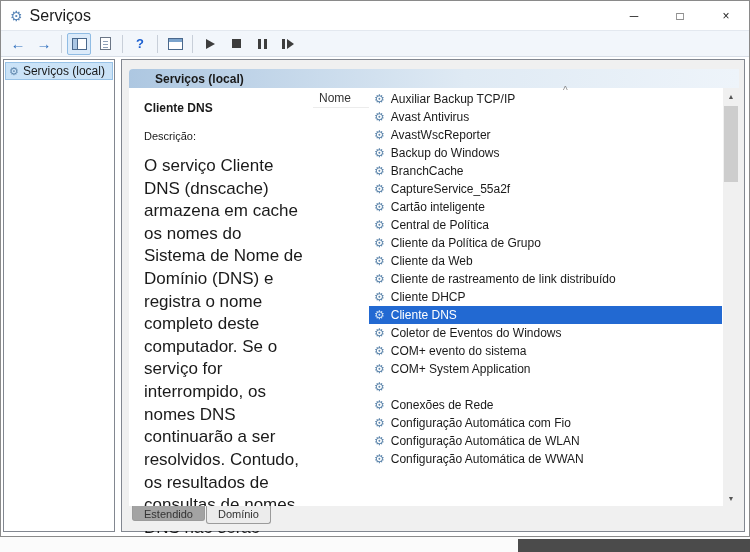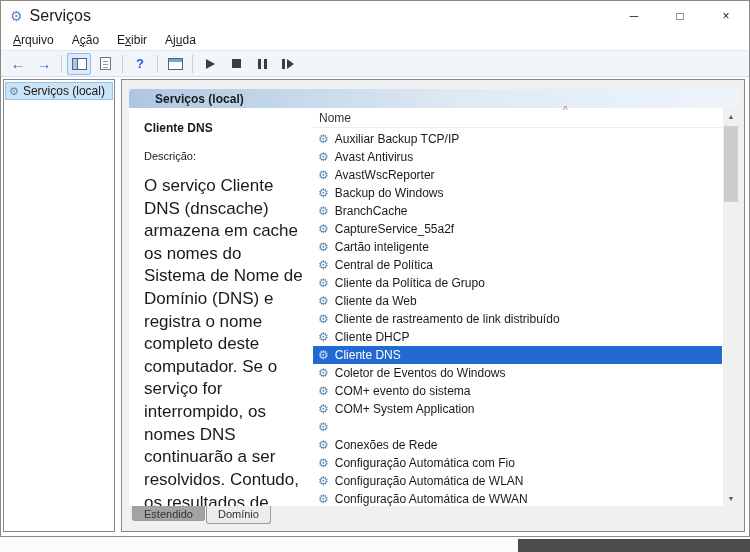--- a/index.html
+++ b/index.html
@@ -50,21 +50,21 @@
   .tree-item .svc-icon { font-size:11px; }
 
   .main-pane { flex:1; border:1px solid #828790; background:#f0f0f0; display:flex; flex-direction:column; padding:9px 5px 0 7px; min-width:0; }
   .header-band { height:19px; flex:0 0 auto; background:linear-gradient(to right,#adc7e1,#dfeaf4 55%,#eef4fa); border-top-left-radius:4px; display:flex; align-items:center; padding-left:26px; font-weight:bold; }
   .content { flex:1; background:#fff; display:flex; min-height:0; }
   .desc-panel { width:184px; flex:0 0 auto; padding:13px 8px 0 15px; }
   .desc-title { font-weight:bold; margin-bottom:15px; }
   .desc-label { font-size:11px; margin-bottom:13px; }
   .desc-text { font-size:17px; line-height:1.33; color:#1a1a1a; }
 
-  .list-area { flex:1; position:relative; display:flex; flex-direction:column; min-width:0; }
+  .list-area { flex:1; position:relative; display:flex; min-width:0; }
   .col-header { height:20px; flex:0 0 auto; display:flex; align-items:center; padding-left:6px; padding-right:18px; color:#333; border-bottom:1px solid #ececec; position:relative; }
   .sort-caret { position:absolute; left:250px; top:-3px; font-size:10px; color:#8a8a8a; }
   .rows { flex:1; overflow:hidden; padding-right:17px; padding-top:2px; }
   .svc-row { height:18px; display:flex; align-items:center; gap:6px; padding-left:5px; white-space:nowrap; overflow:hidden; }
   .svc-row.selected { background:#2269d2; color:#fff; }
   .svc-icon { color:#5f87ad; font-size:12px; line-height:1; }
   .svc-row.selected .svc-icon { color:#cfe2f5; }
 
   .scrollbar { position:absolute; right:0; top:0; bottom:0; width:16px; background:#f0f0f0; }
   .sb-btn { position:absolute; left:0; width:16px; height:16px; display:flex; align-items:center; justify-content:center; font-size:7px; color:#555; }
@@ -85,26 +85,20 @@
 <div class="window">
 
   <div class="titlebar">
     <span class="title-icon">⚙</span>
     <span class="title-text">Serviços</span>
     <div class="win-btn">─</div>
     <div class="win-btn">□</div>
     <div class="win-btn">×</div>
   </div>
 
-  <div class="menubar">
-    <span class="menu-item"><span></span><span class="acc">A</span><span>rquivo</span></span>
-    <span class="menu-item"><span>A</span><span class="acc">ç</span><span>ão</span></span>
-    <span class="menu-item"><span>E</span><span class="acc">x</span><span>ibir</span></span>
-    <span class="menu-item"><span>Aj</span><span class="acc">u</span><span>da</span></span>
-  </div>
 
   <div class="toolbar">
     <div class="tb-btn">
         <span class="arrow-glyph">←</span>
       </div>
     <div class="tb-btn">
         <span class="arrow-glyph">→</span>
       </div>
     <div class="tb-sep"></div>
     <div class="tb-btn pressed">

